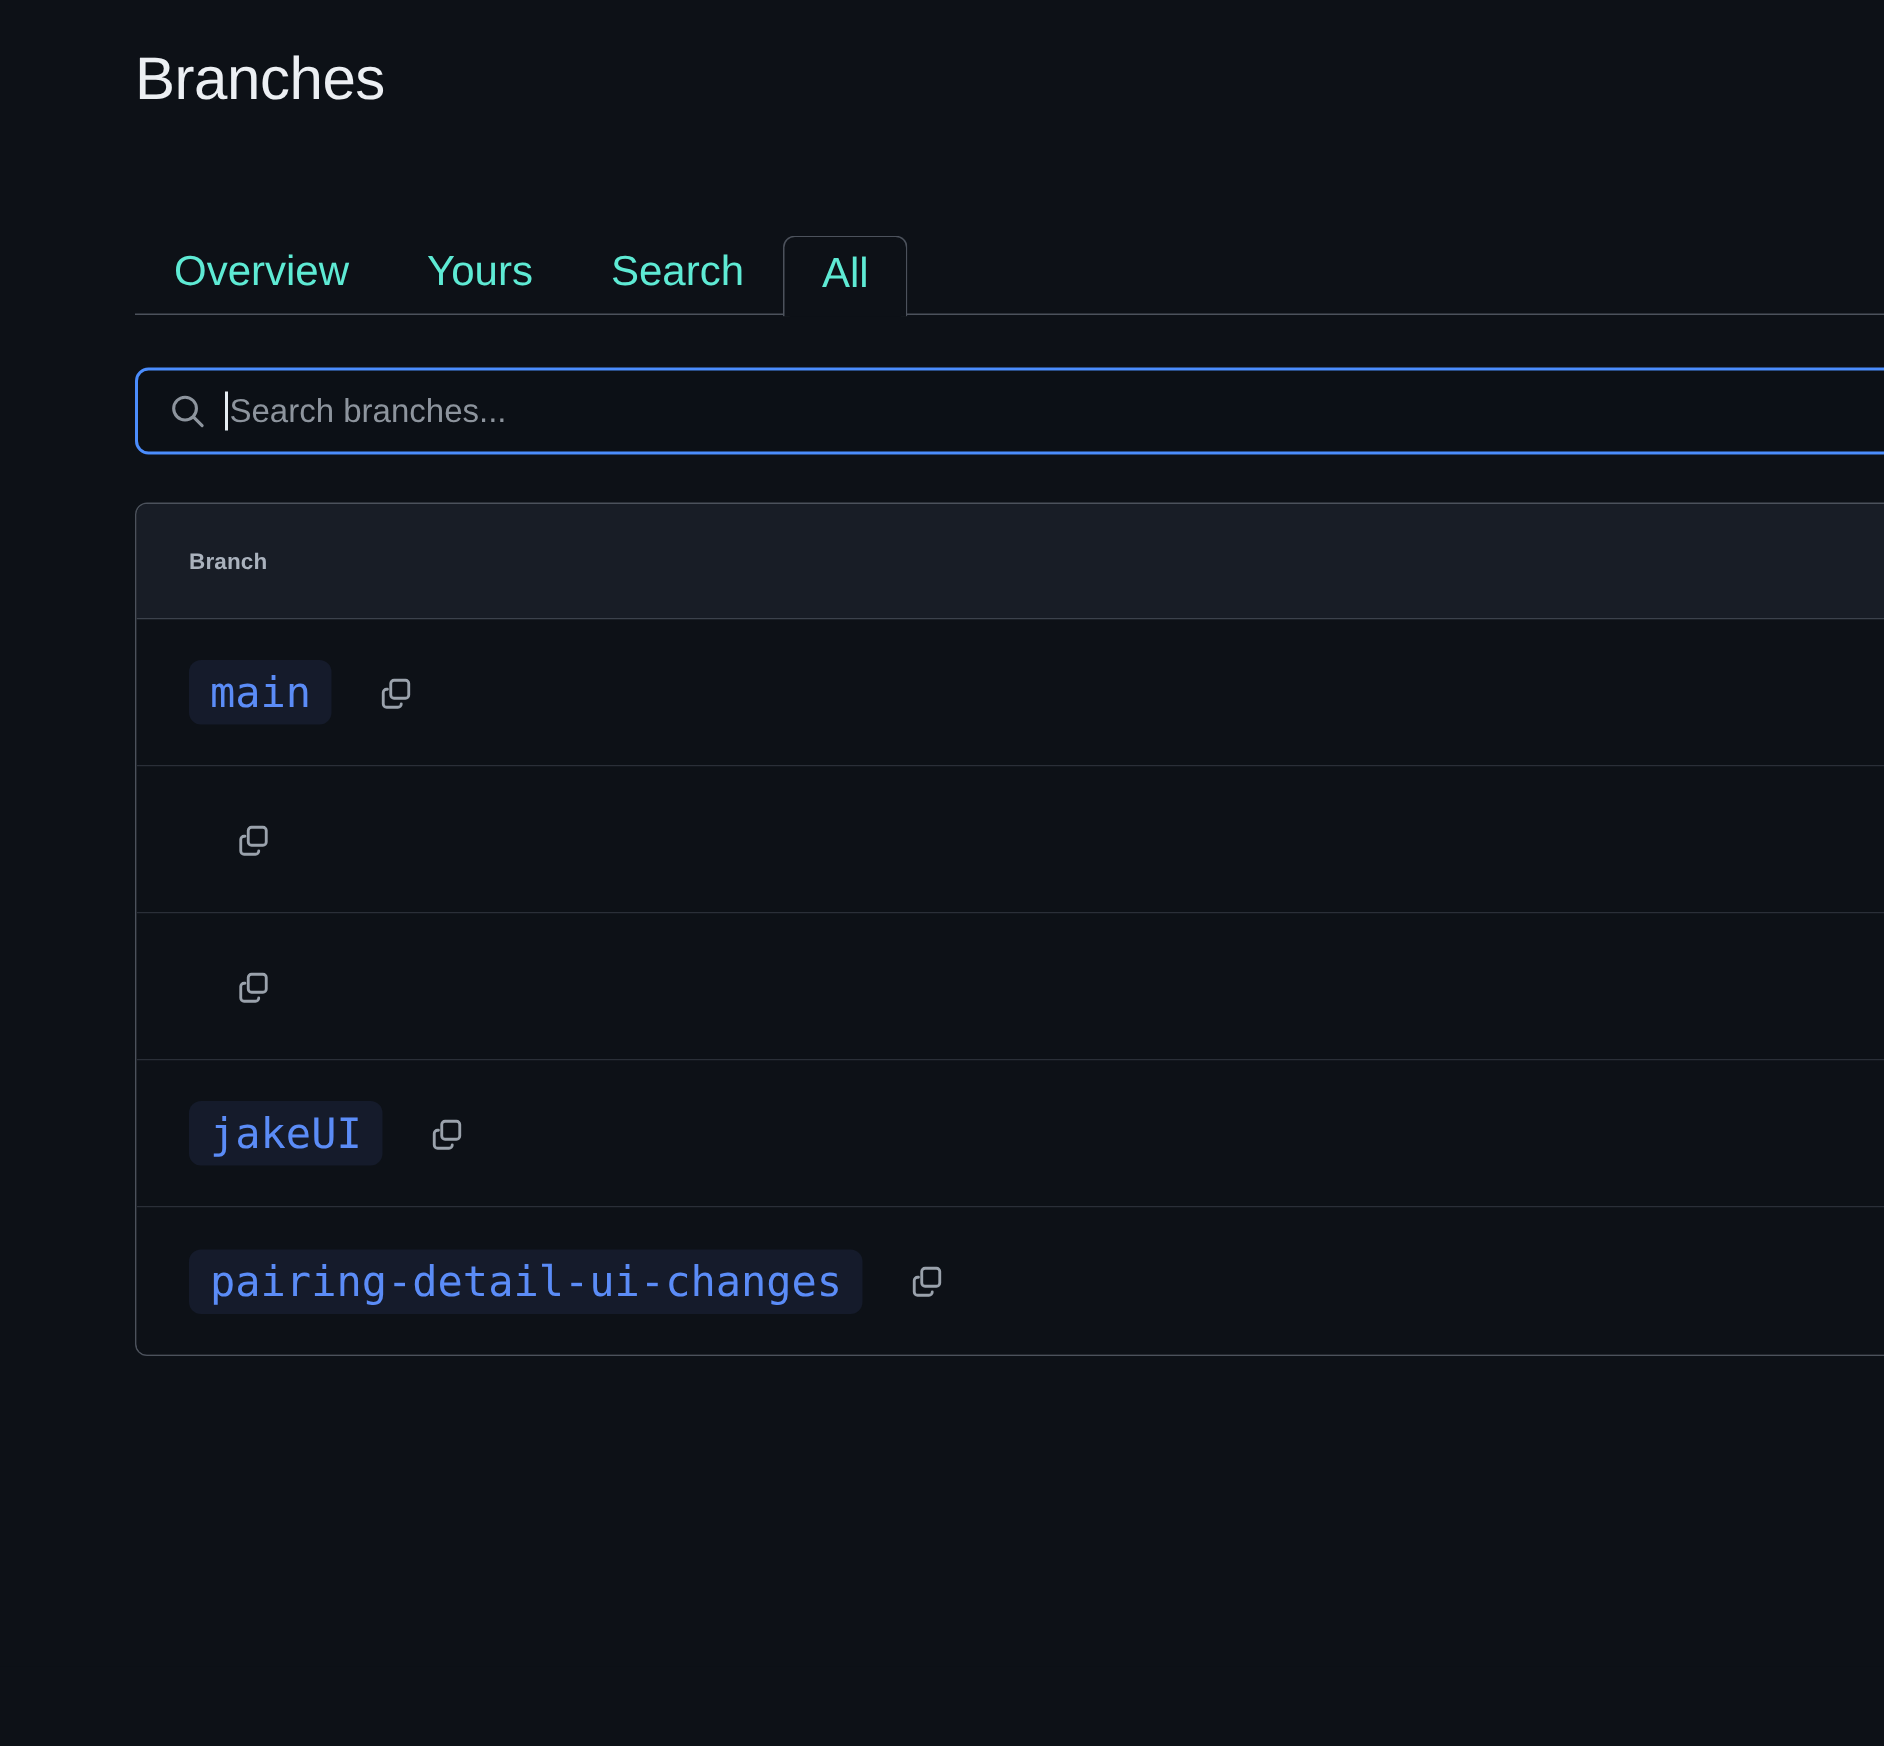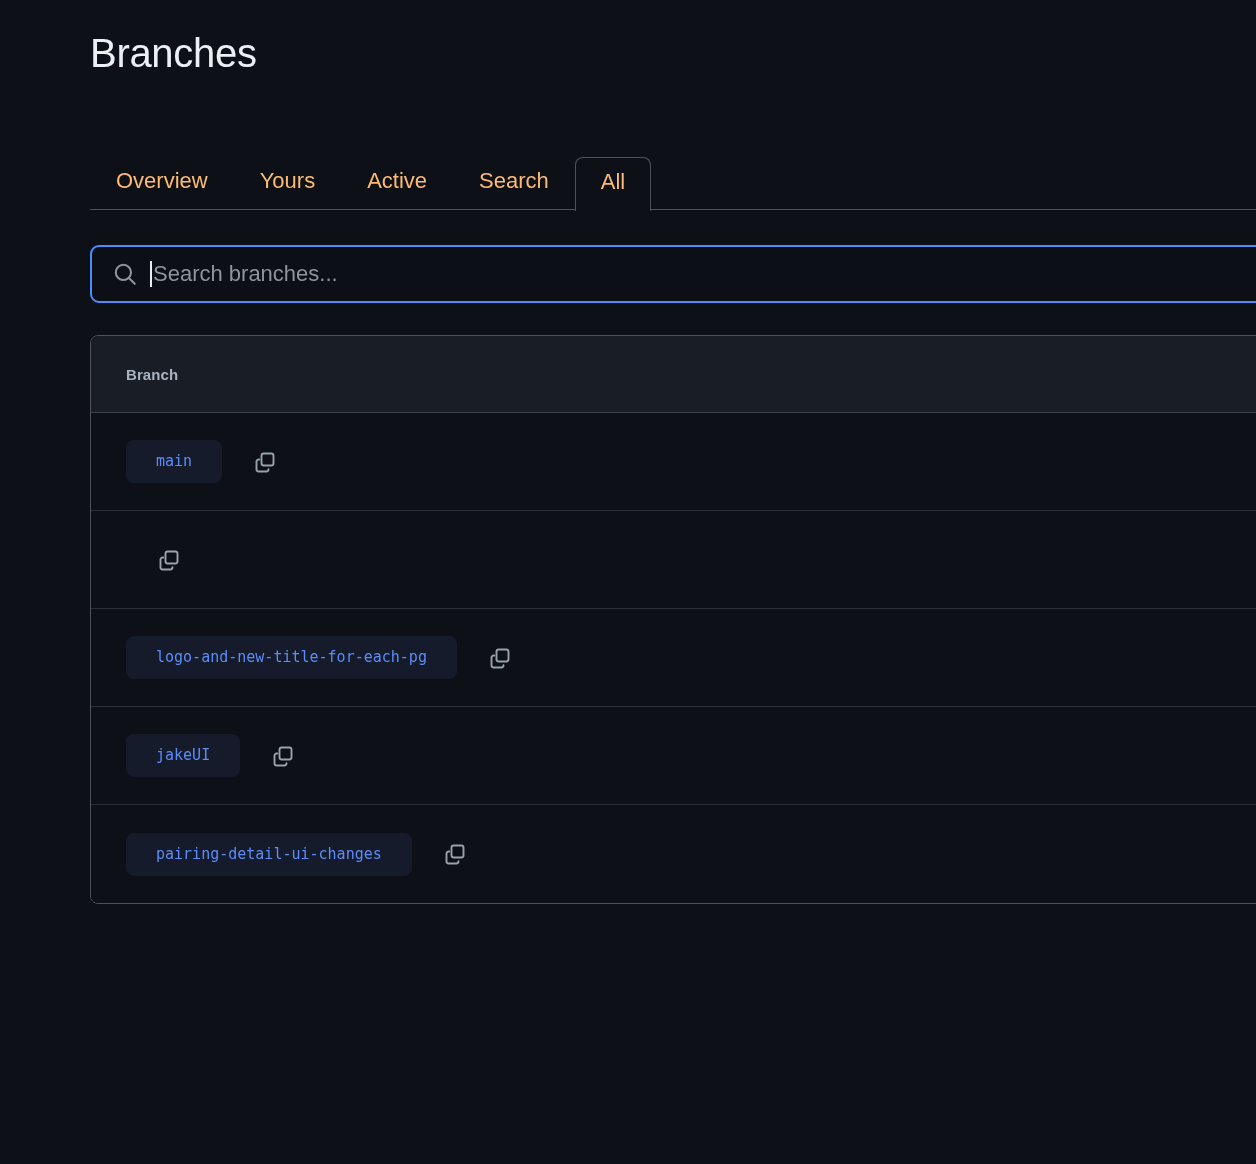--- a/index.html
+++ b/index.html
@@ -55,23 +55,23 @@
   }
   .tabs {
     position: relative;
     display: flex;
     align-items: flex-end;
     height: 70px;
     z-index: 2;
   }
   .tab {
     position: relative;
-    font-size: 22px;
+    font-size: 28px;
     line-height: 22px;
-    color: #fdba74;
+    color: #5eead4;
     padding: 0 0 18px 0;
     margin-right: 0;
     cursor: pointer;
     white-space: nowrap;
     background: transparent;
     border: none;
     font-family: "Liberation Sans", sans-serif;
   }
   .tab-inner {
     display: block;
@@ -168,23 +168,23 @@
     border-bottom: 1px solid #2a2f38;
     background: #0d1117;
   }
   .row:last-child { border-bottom: none; }
 
   .branch-badge {
     display: inline-block;
     background: #151b2b;
     color: #5b8cf7;
     font-family: "DejaVu Sans Mono", monospace;
-    font-size: 15px;
+    font-size: 28px;
     line-height: 21px;
-    padding: 11px 30px;
+    padding: 11px 14px;
     border-radius: 8px;
     letter-spacing: 0px;
     white-space: nowrap;
   }
   .copy-btn {
     display: inline-flex;
     align-items: center;
     justify-content: center;
     width: 34px;
     height: 34px;
@@ -205,23 +205,20 @@
 
   <div class="tabs-wrap">
     <div class="tabs">
       <button class="tab">
         <span class="tab-inner">Overview</span>
       </button>
       <button class="tab">
         <span class="tab-inner">Yours</span>
       </button>
       <button class="tab">
-        <span class="tab-inner">Active</span>
-      </button>
-      <button class="tab">
         <span class="tab-inner">Search</span>
       </button>
       <button class="tab active">
         <span class="tab-inner">All</span>
       </button>
     </div>
     <div class="tabs-underline"></div>
   </div>
 
   <div class="search-box">
@@ -251,21 +248,20 @@
     <div class="row">
       <button class="copy-btn">
         <svg class="copy-icon" width="24" height="24" viewBox="0 0 24 24" fill="none">
           <rect x="8.5" y="3.5" width="12" height="12" rx="2.2" stroke="#9aa2ac" stroke-width="1.9"></rect>
           <path d="M15.5 19.3a2.2 2.2 0 0 1-2.2 2.2H5.7a2.2 2.2 0 0 1-2.2-2.2v-7.6a2.2 2.2 0 0 1 2.2-2.2h0.6" stroke="#9aa2ac" stroke-width="1.9" stroke-linecap="round"></path>
         </svg>
       </button>
     </div>
 
     <div class="row">
-      <span class="branch-badge">logo-and-new-title-for-each-pg</span>
       <button class="copy-btn">
         <svg class="copy-icon" width="24" height="24" viewBox="0 0 24 24" fill="none">
           <rect x="8.5" y="3.5" width="12" height="12" rx="2.2" stroke="#9aa2ac" stroke-width="1.9"></rect>
           <path d="M15.5 19.3a2.2 2.2 0 0 1-2.2 2.2H5.7a2.2 2.2 0 0 1-2.2-2.2v-7.6a2.2 2.2 0 0 1 2.2-2.2h0.6" stroke="#9aa2ac" stroke-width="1.9" stroke-linecap="round"></path>
         </svg>
       </button>
     </div>
 
     <div class="row">
       <span class="branch-badge">jakeUI</span>

